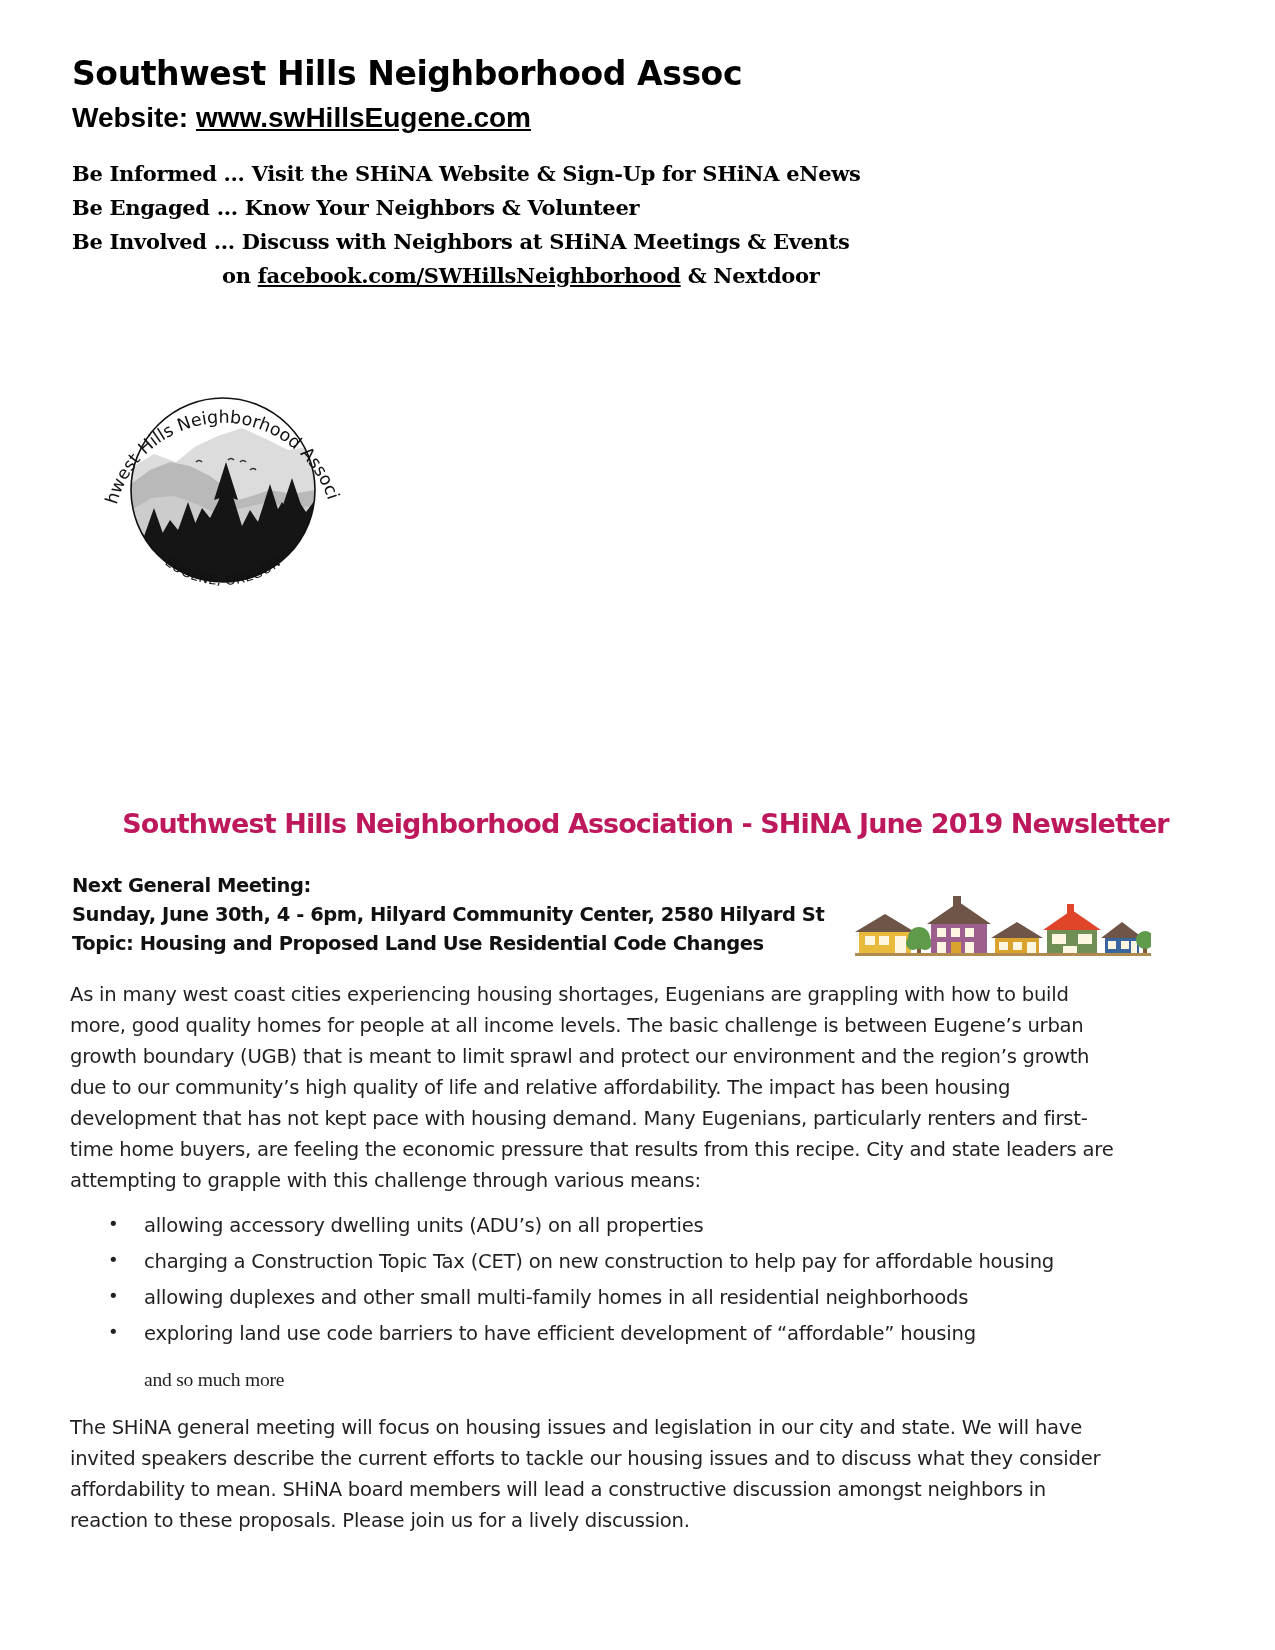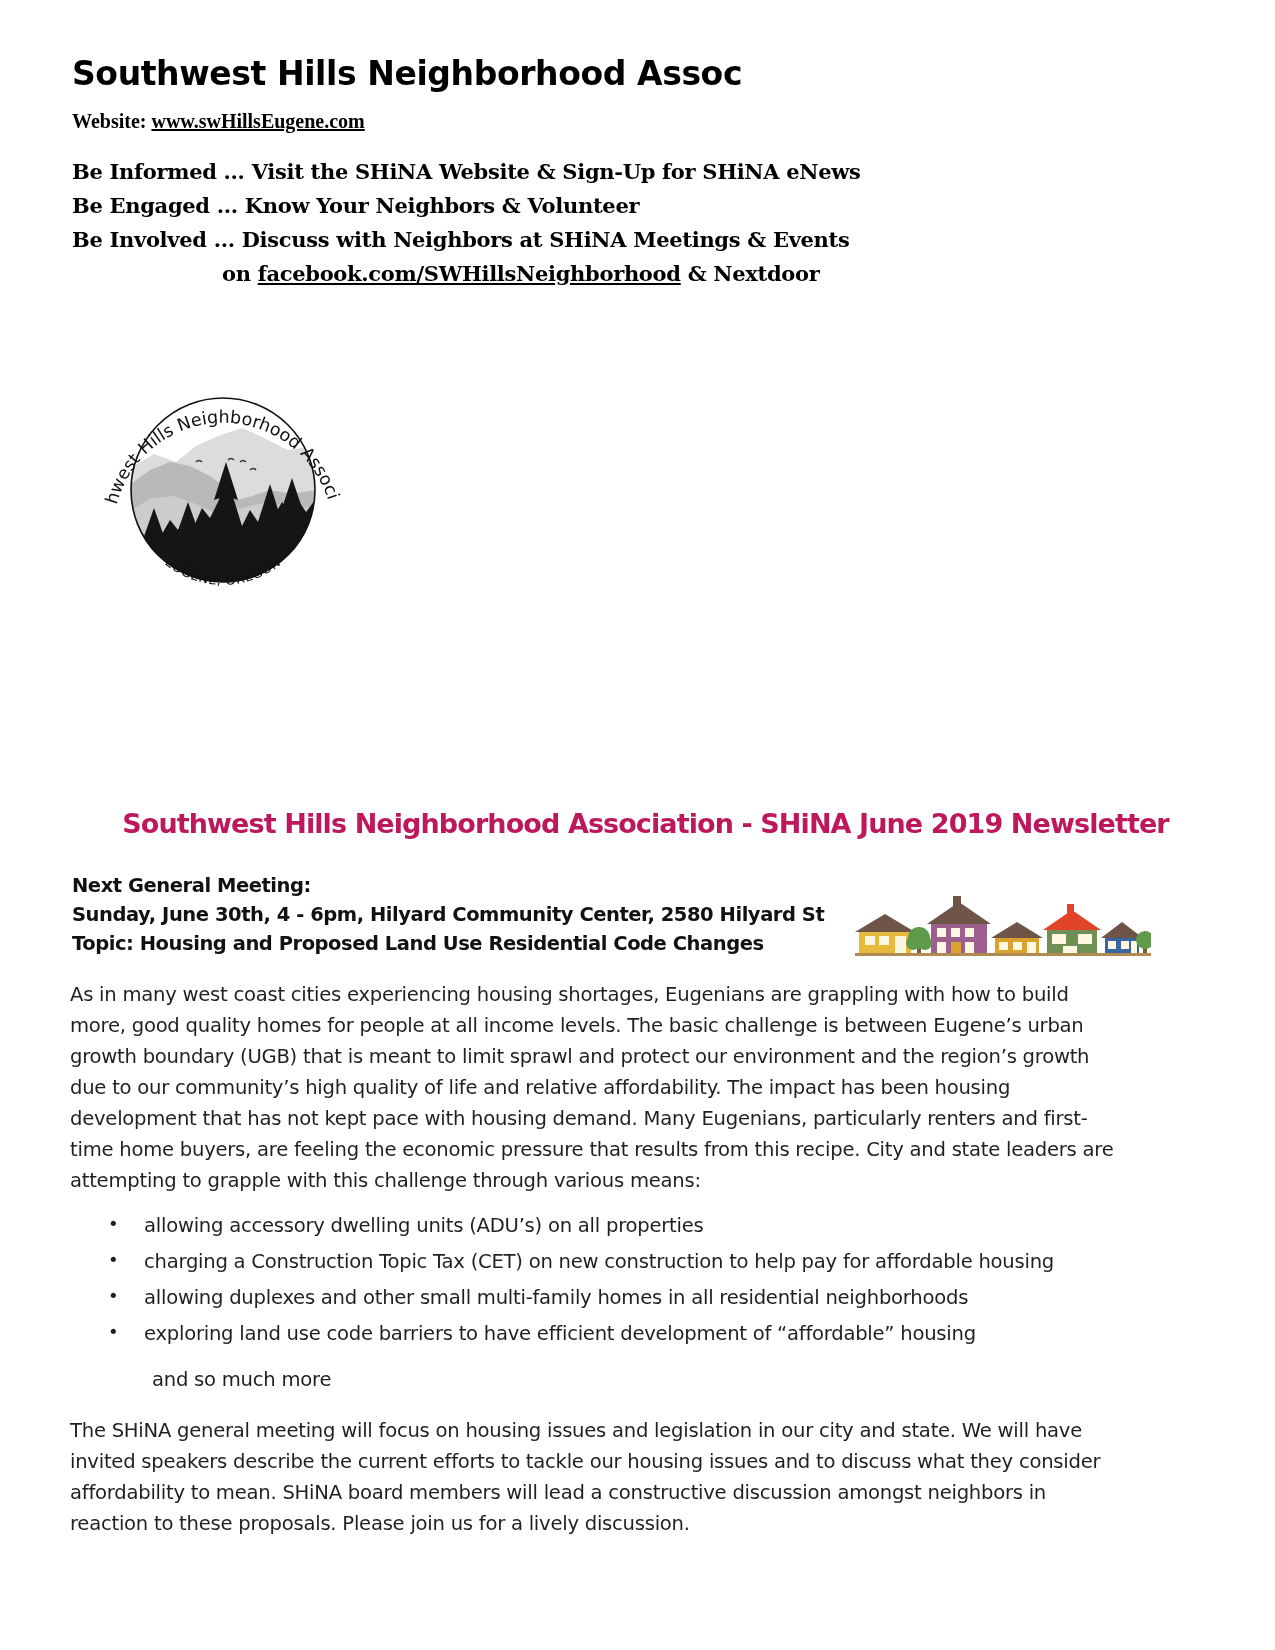--- a/index.html
+++ b/index.html
@@ -28,25 +28,25 @@
   .masthead-title {
     font-family: "DejaVu Sans", sans-serif;
     font-weight: bold;
     font-size: 33px;
     letter-spacing: -0.4px;
     line-height: 1.12;
     margin: 0 0 2px 0;
     white-space: nowrap;
   }
   .masthead-website {
-    font-family: Liberation Serif, serif;
-    font-weight: bold;
-    font-size: 20px;
+    font-family: Liberation Sans, sans-serif;
+    font-weight: bold;
+    font-size: 28px;
     line-height: 1.2;
-    margin: 16px 0 22px 0;
+    margin: 8px 0 22px 0;
     white-space: nowrap;
   }
   .masthead-website .url {
     text-decoration: underline;
   }
 
   .tagline-block {
     font-family: "DejaVu Serif", serif;
     font-size: 21px;
     font-weight: bold;
@@ -138,22 +138,23 @@
   }
   .bullet-list li .dot {
     position: absolute;
     left: 4px;
     top: -1px;
     font-size: 18px;
     line-height: 1.58;
   }
   .bullet-plain {
     list-style: none;
-    margin: 8px;
+    margin: 0;
     padding: 0 0 0 34px;
+    font-family: Liberation Serif, serif;
   }
   .bullet-plain li {
     padding-left: 40px;
     margin-bottom: 5px;
   }
   .para-gap { height: 12px; }
 </style>
 </head>
 <body>
 

